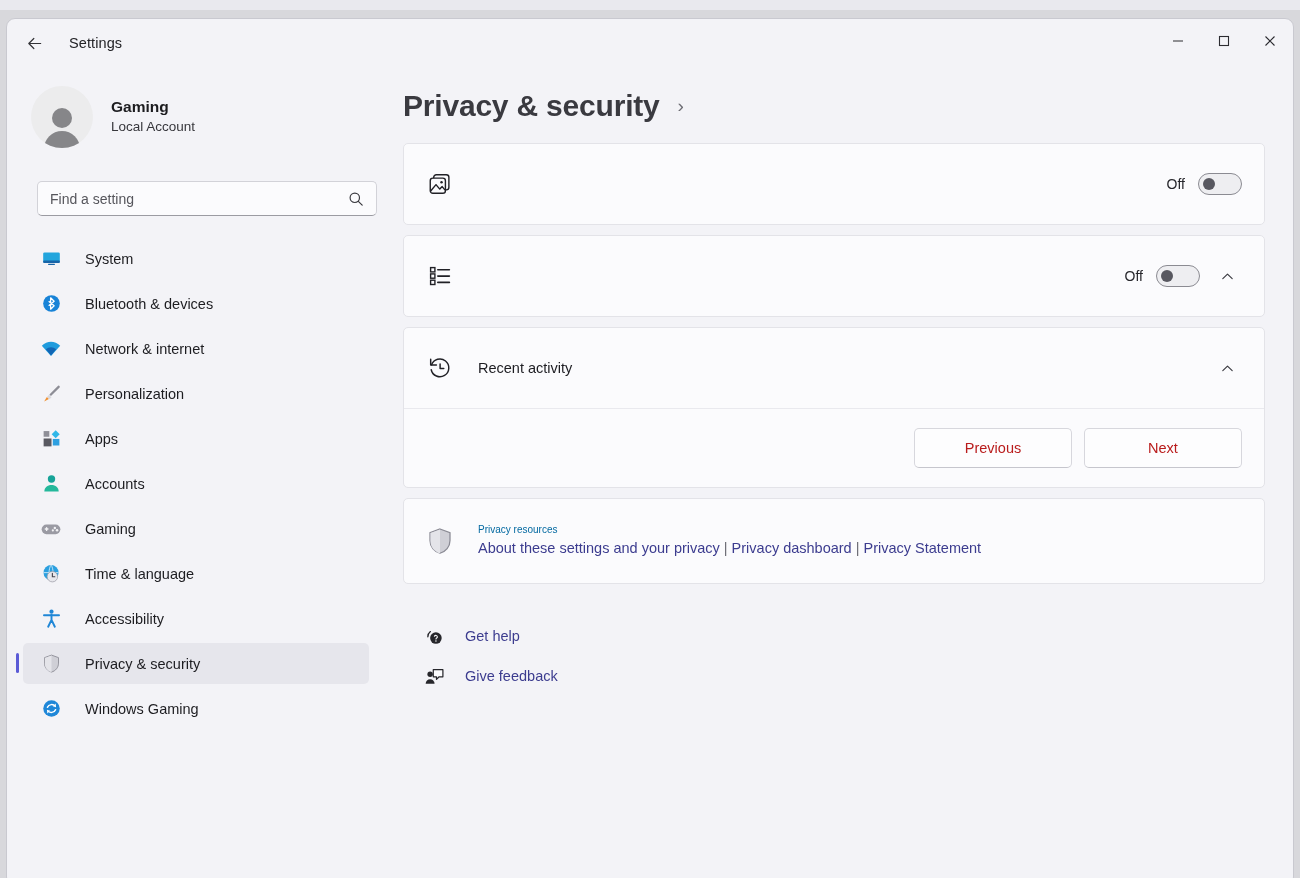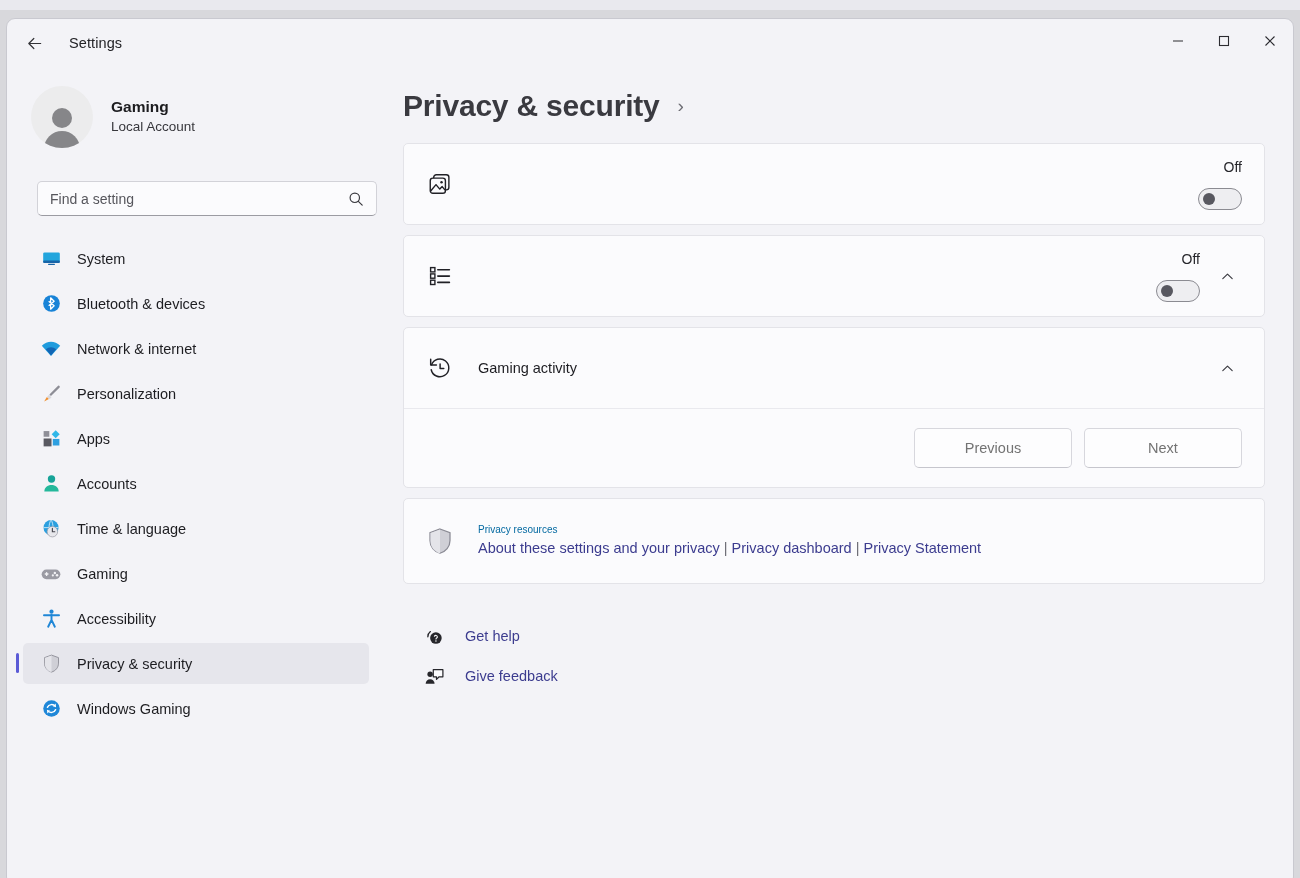--- a/index.html
+++ b/index.html
@@ -170,21 +170,21 @@
     width: 3px; height: 20px;
     border-radius: 2px;
     background: #5b5bd6;
   }
   .nav-icon {
     width: 24px; height: 24px;
     display: flex; align-items: center; justify-content: center;
     flex: none;
   }
   .nav-label {
-    margin-left: 14px;
+    margin-left: 22px;
     font-size: 14.5px;
     color: #1d1d21;
   }
 
   
   .main {
     position: absolute;
     left: 378px;
     top: 48px;
     right: 0;
@@ -232,23 +232,22 @@
   }
   .card-label {
     margin-left: 22px;
     font-size: 14.5px;
     color: #1d1d22;
     flex: 1;
   }
 
   .toggle-group {
     display: flex;
-    align-items: flex-end;
+    align-items: center;
     gap: 13px;
-    flex-direction: column;
   }
   .toggle-state {
     font-size: 14px;
     color: #26262b;
   }
   .toggle {
     width: 44px; height: 22px;
     border-radius: 11px;
     border: 1.4px solid #8b8b92;
     background: #eeeef1;
@@ -286,21 +285,21 @@
   .btn {
     min-width: 158px;
     height: 40px;
     padding: 0 16px;
     border-radius: 5px;
     border: 1px solid #d7d7dd;
     border-bottom-color: #c6c6cd;
     background: #fdfdfe;
     font-family: "Liberation Sans", sans-serif;
     font-size: 14.5px;
-    color: #737373;
+    color: #b91c1c;
     cursor: default;
   }
 
   .resources-row {
     display: flex;
     align-items: center;
     padding: 16px 22px 16px 20px;
     min-height: 84px;
   }
   .resources-text { margin-left: 22px; }
@@ -465,42 +464,42 @@
           <svg width="21" height="21" viewBox="0 0 24 24">
             <circle cx="12" cy="6.8" r="4.2" fill="#17a398"></circle>
             <path d="M3.8 21c0-4.3 3.7-7.3 8.2-7.3s8.2 3 8.2 7.3Z" fill="#24b89b"></path>
           </svg>
         </span>
         <span class="nav-label">Accounts</span>
       </div>
 
       <div class="nav-item">
         <span class="nav-icon">
-          <svg width="21" height="21" viewBox="0 0 24 24">
-            <circle cx="11.5" cy="11" r="8.6" fill="#2b9fdf"></circle>
-            <path d="M3 11h17M11.5 2.5c3 3.4 3 13.6 0 17M11.5 2.5c-3 3.4-3 13.6 0 17" fill="none" stroke="#e7f5fd" stroke-width=".9"></path>
-            <circle cx="13" cy="15.6" r="6" fill="#e7e7ec" stroke="#9a9aa4" stroke-width=".8"></circle>
-            <path d="M13 11.9v3.8h2.8" fill="none" stroke="#45454e" stroke-width="1.3" stroke-linecap="round"></path>
-          </svg>
-        </span>
-        <span class="nav-label">Time &amp; language</span>
-      </div>
-
-      <div class="nav-item">
-        <span class="nav-icon">
           <svg width="22" height="22" viewBox="0 0 24 24">
             <rect x="1.8" y="7.2" width="20.4" height="10.4" rx="5.2" fill="#9a9aa3"></rect>
             <rect x="5" y="11.3" width="4.4" height="1.5" rx=".75" fill="#f2f2f5"></rect>
             <rect x="6.45" y="9.85" width="1.5" height="4.4" rx=".75" fill="#f2f2f5"></rect>
             <circle cx="16.2" cy="10.9" r="1.35" fill="#f2f2f5"></circle>
             <circle cx="18.6" cy="13.4" r="1.35" fill="#f2f2f5"></circle>
             <circle cx="14" cy="13.6" r="1.2" fill="#f2f2f5"></circle>
           </svg>
         </span>
         <span class="nav-label">Gaming</span>
+      </div>
+
+      <div class="nav-item">
+        <span class="nav-icon">
+          <svg width="21" height="21" viewBox="0 0 24 24">
+            <circle cx="11.5" cy="11" r="8.6" fill="#2b9fdf"></circle>
+            <path d="M3 11h17M11.5 2.5c3 3.4 3 13.6 0 17M11.5 2.5c-3 3.4-3 13.6 0 17" fill="none" stroke="#e7f5fd" stroke-width=".9"></path>
+            <circle cx="13" cy="15.6" r="6" fill="#e7e7ec" stroke="#9a9aa4" stroke-width=".8"></circle>
+            <path d="M13 11.9v3.8h2.8" fill="none" stroke="#45454e" stroke-width="1.3" stroke-linecap="round"></path>
+          </svg>
+        </span>
+        <span class="nav-label">Time &amp; language</span>
       </div>
 
       <div class="nav-item">
         <span class="nav-icon">
           <svg width="21" height="21" viewBox="0 0 24 24">
             <circle cx="12" cy="4.2" r="2.4" fill="#1f86d6"></circle>
             <path d="M3.4 8.2h17.2" stroke="#1f86d6" stroke-width="2.2" stroke-linecap="round"></path>
             <path d="M12 7.6v6.2M12 13.5 8.2 21.4M12 13.5 15.8 21.4" stroke="#1f86d6" stroke-width="2.2" stroke-linecap="round"></path>
           </svg>
         </span>
@@ -587,21 +586,21 @@
 
       <div class="card">
         <div class="card-row">
           <span class="card-icon">
             <svg width="26" height="26" viewBox="0 0 24 24" fill="none">
               <path d="M4.2 9.1A8.2 8.2 0 1 1 3.9 13.6" stroke="currentColor" stroke-width="1.35" stroke-linecap="round"></path>
               <path d="M3.4 3.9v5.3h5.3" stroke="currentColor" stroke-width="1.35" stroke-linecap="round" stroke-linejoin="round"></path>
               <path d="M12.1 8.2v4.3h3.4" stroke="currentColor" stroke-width="1.35" stroke-linecap="round" stroke-linejoin="round"></path>
             </svg>
           </span>
-          <span class="card-label">Gaming activity</span>
+          <span class="card-label">Recent activity</span>
           <div class="chevron-btn">
             <svg width="15" height="15" viewBox="0 0 16 16" fill="none">
               <path d="M3 10.2 8 5.4l5 4.8" stroke="currentColor" stroke-width="1.25" stroke-linecap="round" stroke-linejoin="round"></path>
             </svg>
           </div>
         </div>
         <div class="card-divider"></div>
         <div class="pager-row">
           <button class="btn">Previous</button>
           <button class="btn">Next</button>

